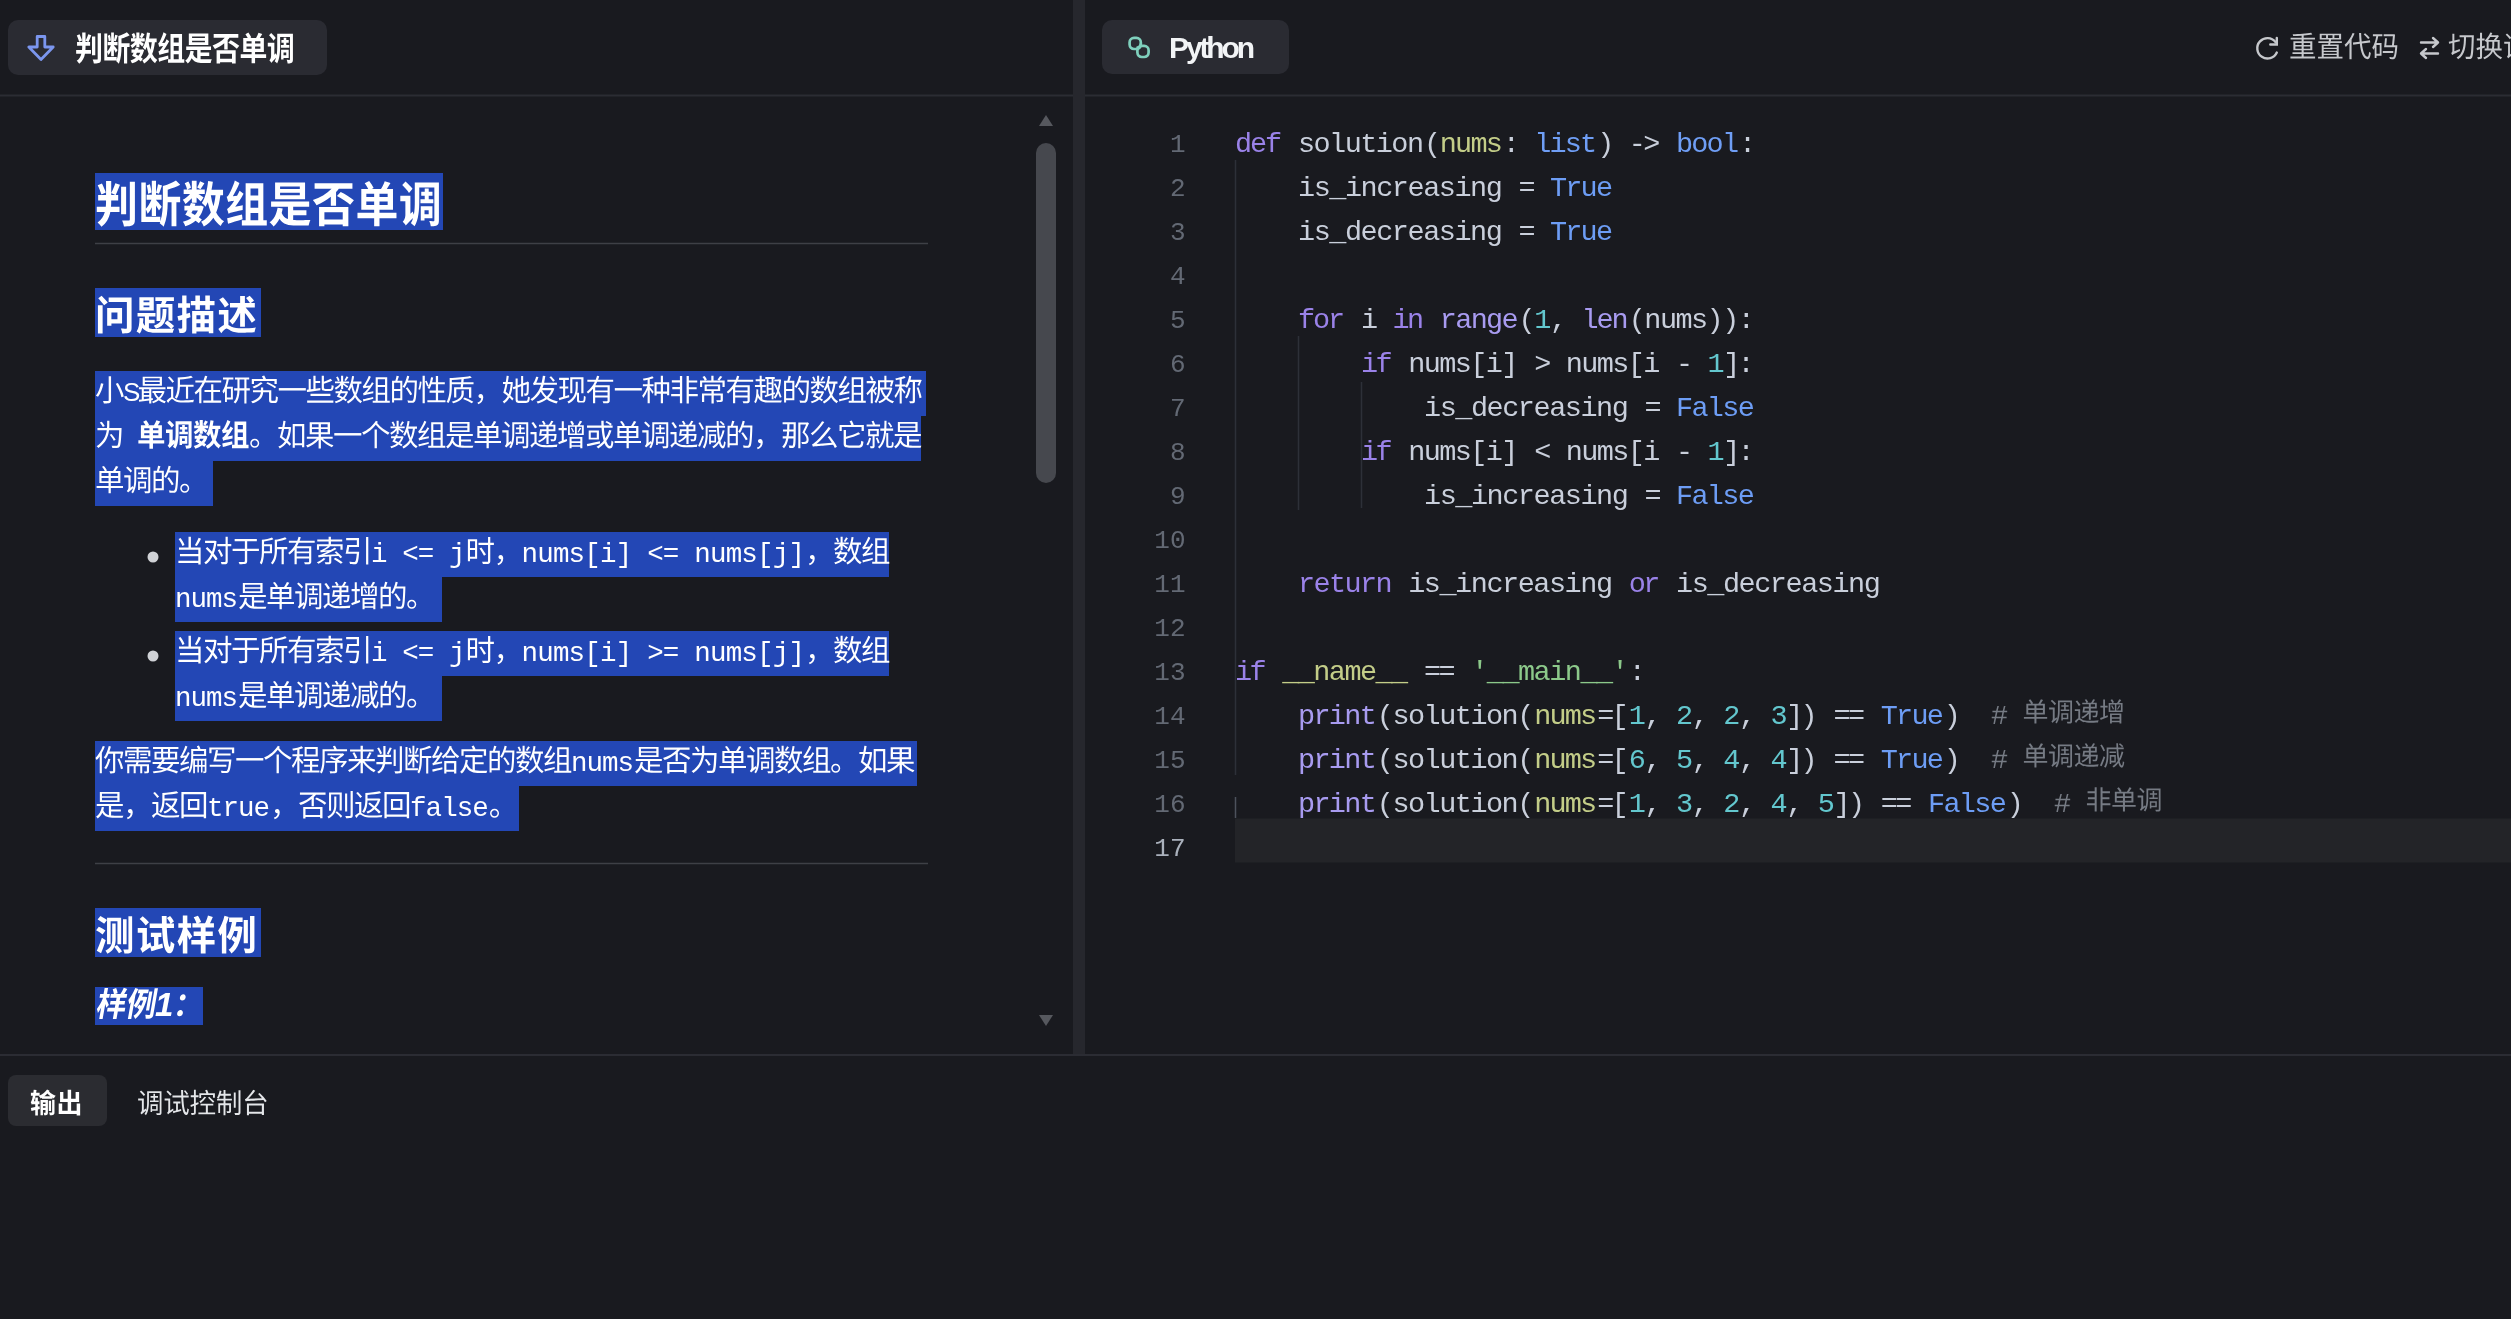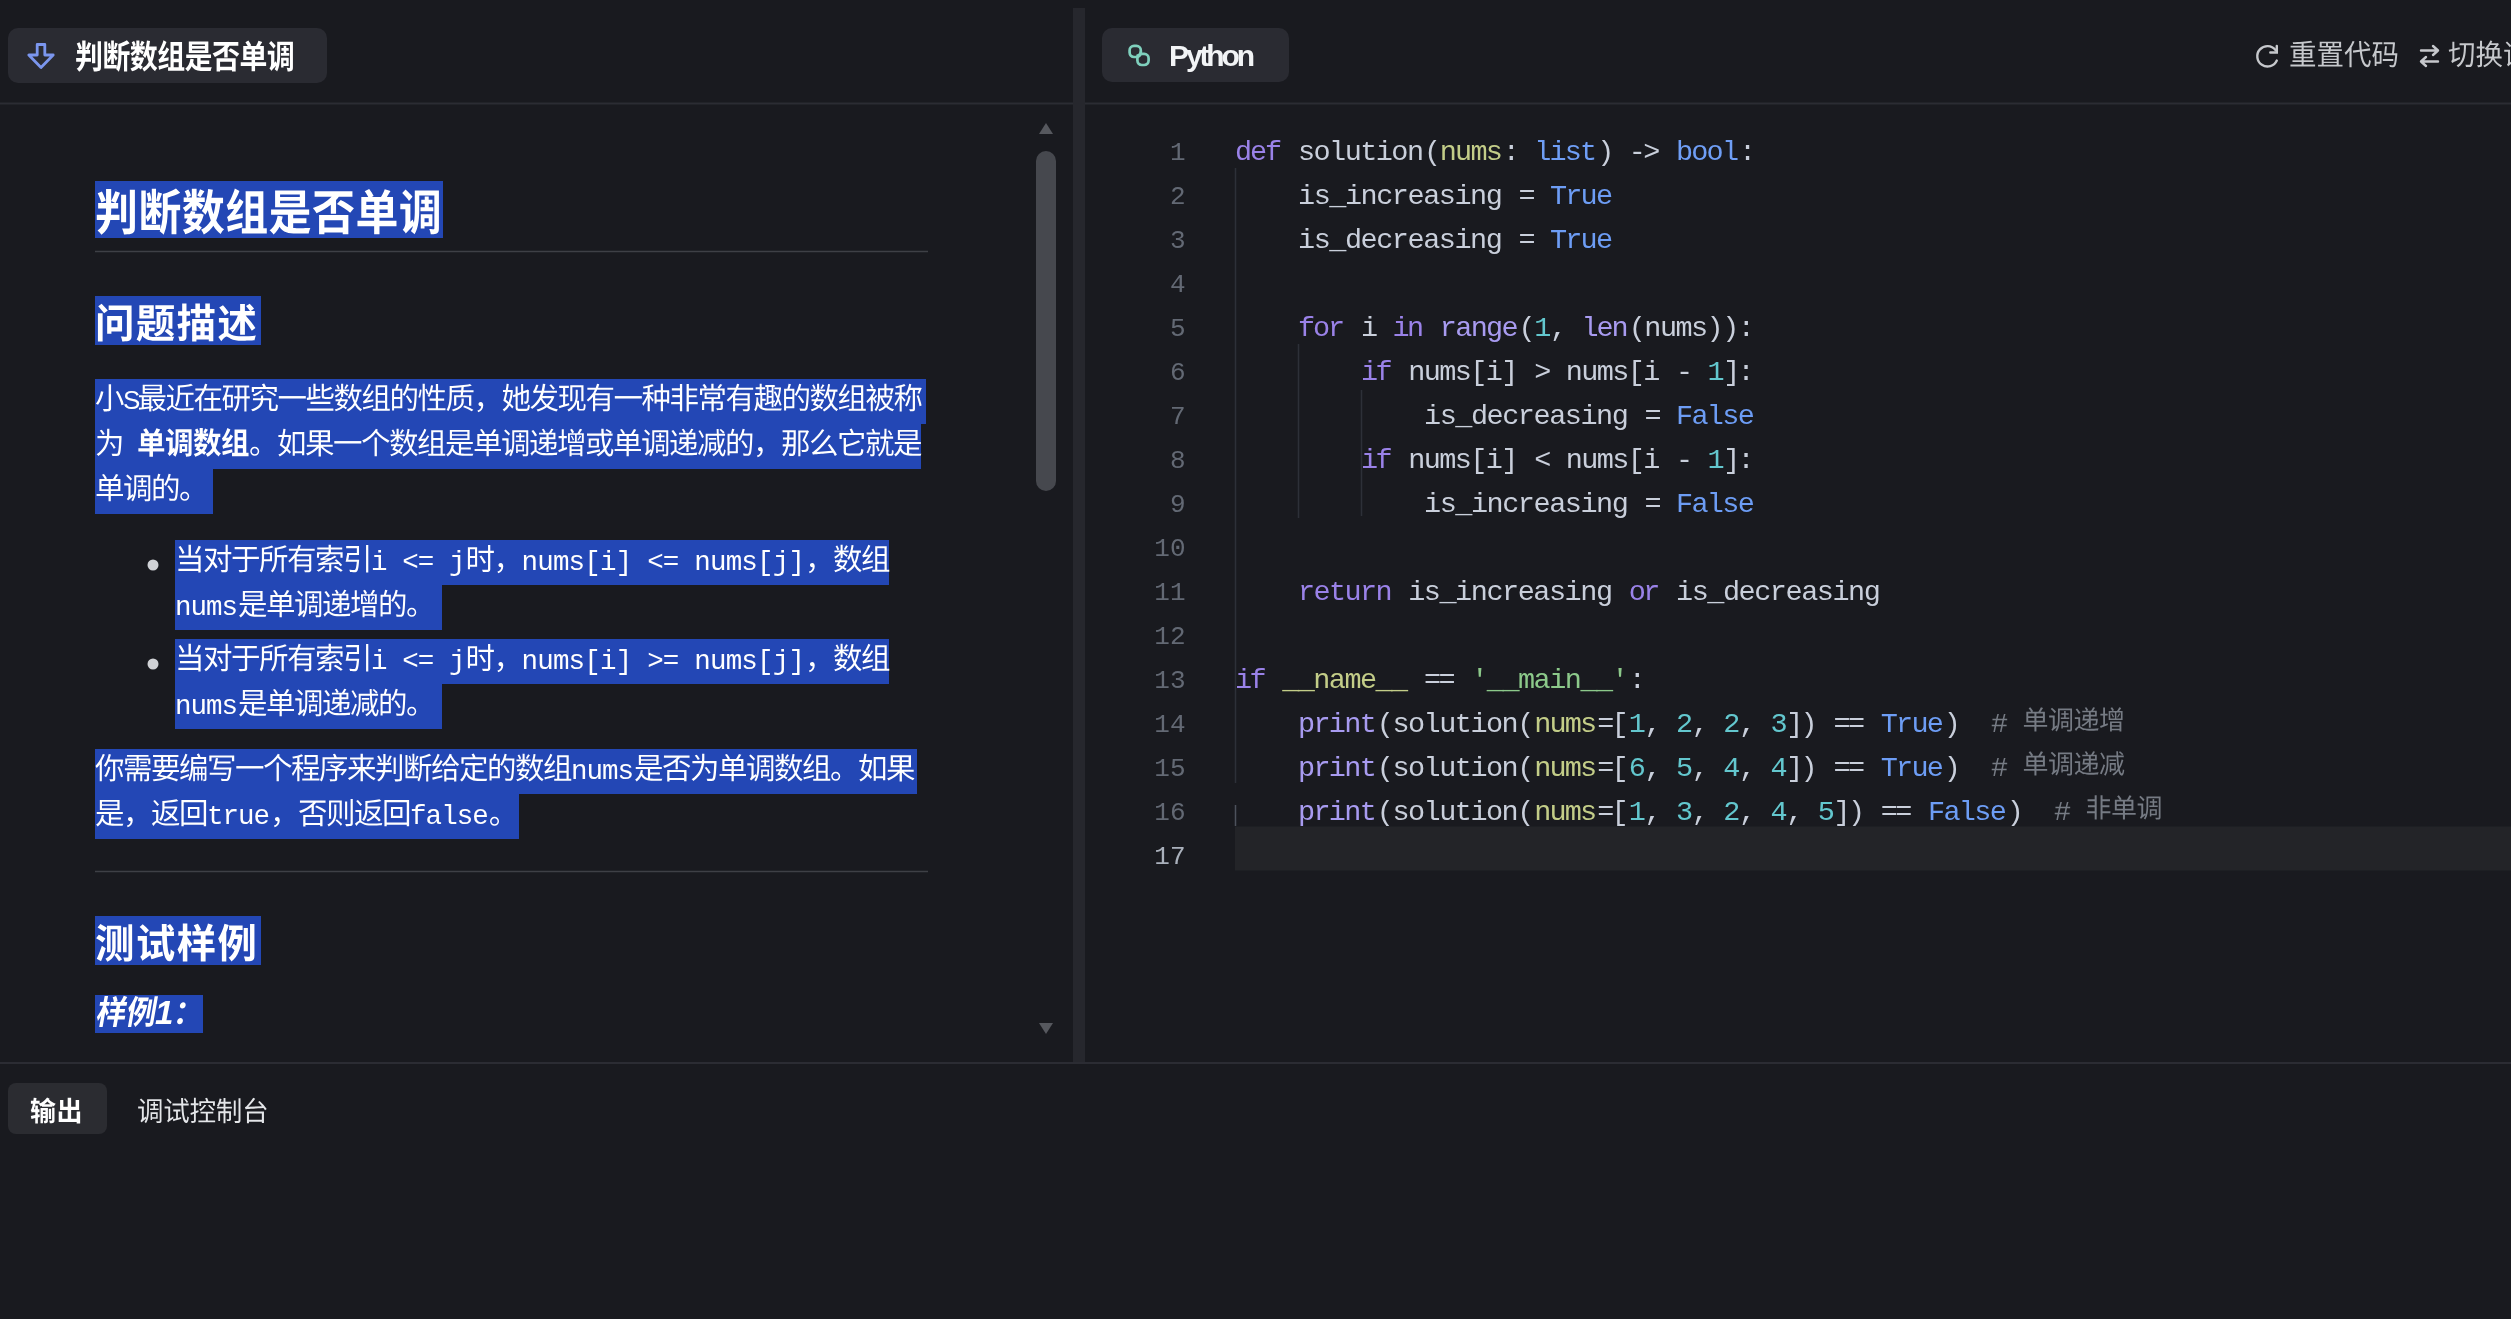--- a/index.html
+++ b/index.html
@@ -1,14 +1,14 @@
 <!DOCTYPE html>
 <html><head><meta charset="utf-8"><style>
 html,body{margin:0;padding:0;background:#191a1f;}
-#root{position:relative;width:2511px;height:1140px;overflow:hidden;margin-top:8px;}
+#root{position:relative;width:2511px;height:1140px;overflow:hidden;}
 svg{display:block}
 text{white-space:pre}
 </style></head><body>
 <div id="root">
 <svg width="2511" height="1319" viewBox="0 0 2511 1319">
 <defs>
         <path id="b5224" d="M810 829V56C810 37 802 31 783 30C762 30 697 30 631 33C649 -1 668 -57 673 -91C765 -92 831 -88 873 -68C914 -49 928 -15 928 55V829ZM607 728V162H724V728ZM63 757C95 697 133 616 149 565L253 609C233 659 195 736 162 795ZM473 797C448 732 410 651 378 599C403 590 445 572 470 557H377V845H257V557H73V444H257V438C257 399 256 358 251 317H41V207H228C202 124 152 46 60 -10C88 -30 132 -72 150 -98C271 -23 329 88 356 207H570V317H372C376 357 377 398 377 437V444H539V557H481C511 612 553 697 581 766Z"></path>
         <path id="b65ad" d="M193 753C211 699 225 627 227 581L304 606C302 653 286 723 266 777ZM569 742V439C569 304 562 155 510 12V106H172V261C187 233 206 195 214 168C250 201 283 249 312 303V126H410V340C437 302 465 261 479 235L543 316C523 339 438 430 410 454V460H540V560H410V602L477 580C498 624 525 694 550 755L456 777C447 726 428 654 410 605V849H312V560H191V460H303C271 389 222 316 172 272V817H68V2H506L495 -26C526 -45 566 -74 588 -98C664 62 680 238 682 408H771V-89H884V408H971V519H682V667C783 692 890 726 973 767L874 856C801 813 679 769 569 742Z"></path>
         <path id="b6570" d="M424 838C408 800 380 745 358 710L434 676C460 707 492 753 525 798ZM374 238C356 203 332 172 305 145L223 185L253 238ZM80 147C126 129 175 105 223 80C166 45 99 19 26 3C46 -18 69 -60 80 -87C170 -62 251 -26 319 25C348 7 374 -11 395 -27L466 51C446 65 421 80 395 96C446 154 485 226 510 315L445 339L427 335H301L317 374L211 393C204 374 196 355 187 335H60V238H137C118 204 98 173 80 147ZM67 797C91 758 115 706 122 672H43V578H191C145 529 81 485 22 461C44 439 70 400 84 373C134 401 187 442 233 488V399H344V507C382 477 421 444 443 423L506 506C488 519 433 552 387 578H534V672H344V850H233V672H130L213 708C205 744 179 795 153 833ZM612 847C590 667 545 496 465 392C489 375 534 336 551 316C570 343 588 373 604 406C623 330 646 259 675 196C623 112 550 49 449 3C469 -20 501 -70 511 -94C605 -46 678 14 734 89C779 20 835 -38 904 -81C921 -51 956 -8 982 13C906 55 846 118 799 196C847 295 877 413 896 554H959V665H691C703 719 714 774 722 831ZM784 554C774 469 759 393 736 327C709 397 689 473 675 554Z"></path>
         <path id="b7ec4" d="M45 78 66 -36C163 -10 286 22 404 55L391 154C264 125 132 94 45 78ZM475 800V37H387V-71H967V37H887V800ZM589 37V188H768V37ZM589 441H768V293H589ZM589 548V692H768V548ZM70 413C86 421 111 428 208 439C172 388 140 350 124 333C91 297 68 275 43 269C55 241 72 191 77 169C104 184 146 196 407 246C405 269 406 313 410 343L232 313C302 394 371 489 427 583L335 642C317 607 297 572 276 539L177 531C235 612 291 710 331 803L224 854C186 736 116 610 94 579C71 546 54 525 33 520C46 490 64 435 70 413Z"></path>

